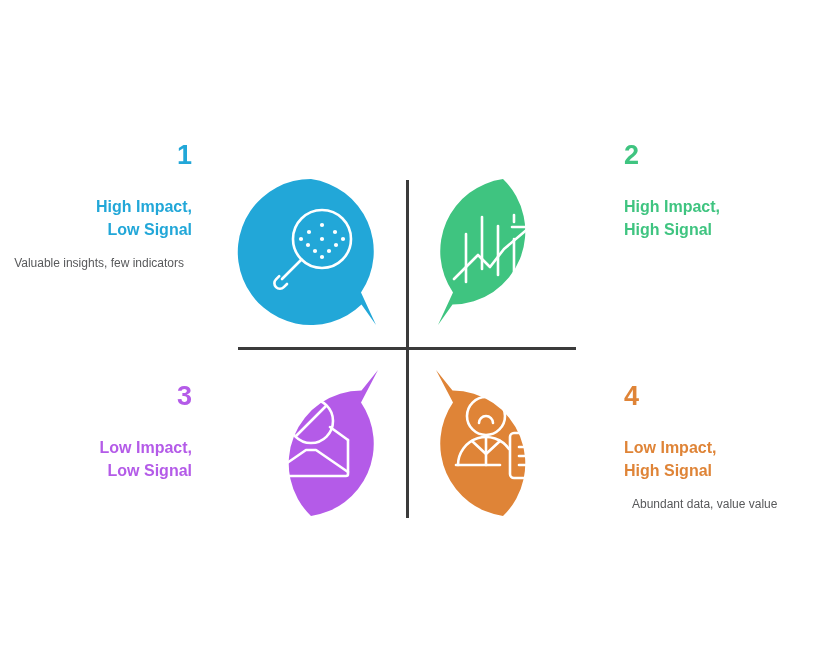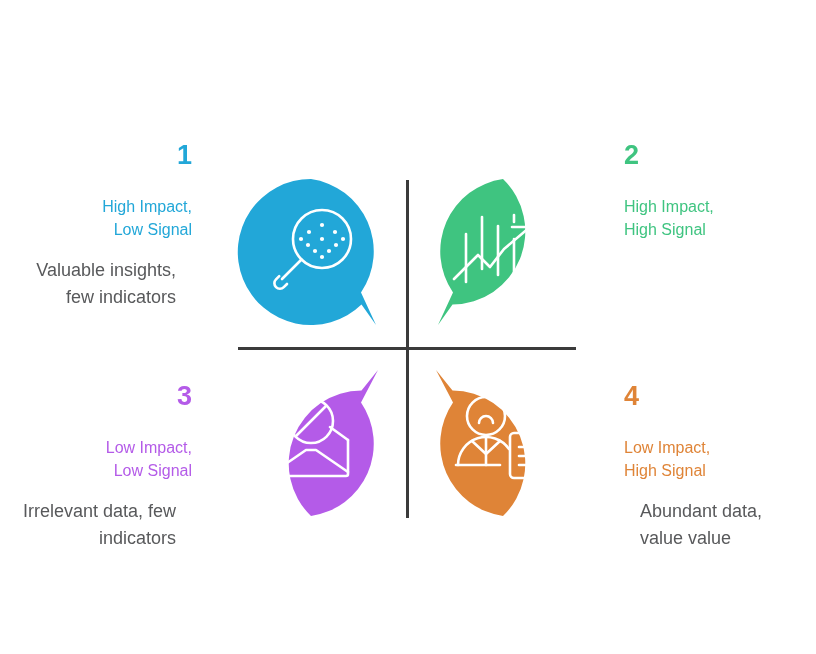--- a/index.html
+++ b/index.html
@@ -69,30 +69,30 @@
 
   .q-number {
     font-size: 27px;
     font-weight: bold;
     line-height: 1;
     margin: 0 0 27px 0;
     letter-spacing: 0px;
   }
   .q-title {
     font-size: 16px;
-    font-weight: normal;
+    font-weight: bold;
     line-height: 1.42;
     margin: 0 0 14px 0;
   }
   .q-desc {
-    font-size: 18px;
+    font-size: 12px;
     font-weight: normal;
     line-height: 1.45;
     color: #58595b;
-    margin: 16px;
+    margin: 8px;
   }
 </style>
 </head>
 <body>
 
 <div id="canvas">
 
   <div class="axis-v"></div>
   <div class="axis-h"></div>
 
@@ -191,21 +191,20 @@
       <span>High Signal</span>
     </div>
   </div>
 
   <div class="tblock left" id="text-3">
     <div class="q-number" style="color:#b45be8">3</div>
     <div class="q-title" style="color:#b45be8">
       <span>Low Impact,</span><br>
       <span>Low Signal</span>
     </div>
-    <div class="q-desc">Irrelevant data, few indicators</div>
   </div>
 
   <div class="tblock right" id="text-4">
     <div class="q-number" style="color:#df8437">4</div>
     <div class="q-title" style="color:#df8437">
       <span>Low Impact,</span><br>
       <span>High Signal</span>
     </div>
     <div class="q-desc">Abundant data, value value</div>
   </div>

